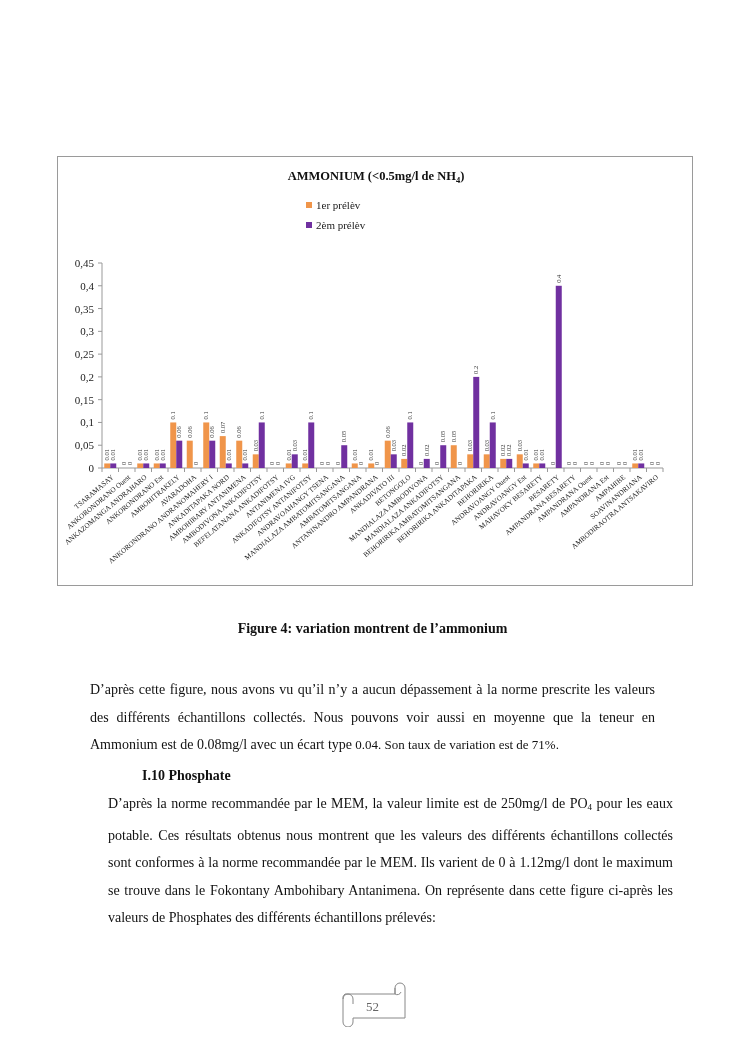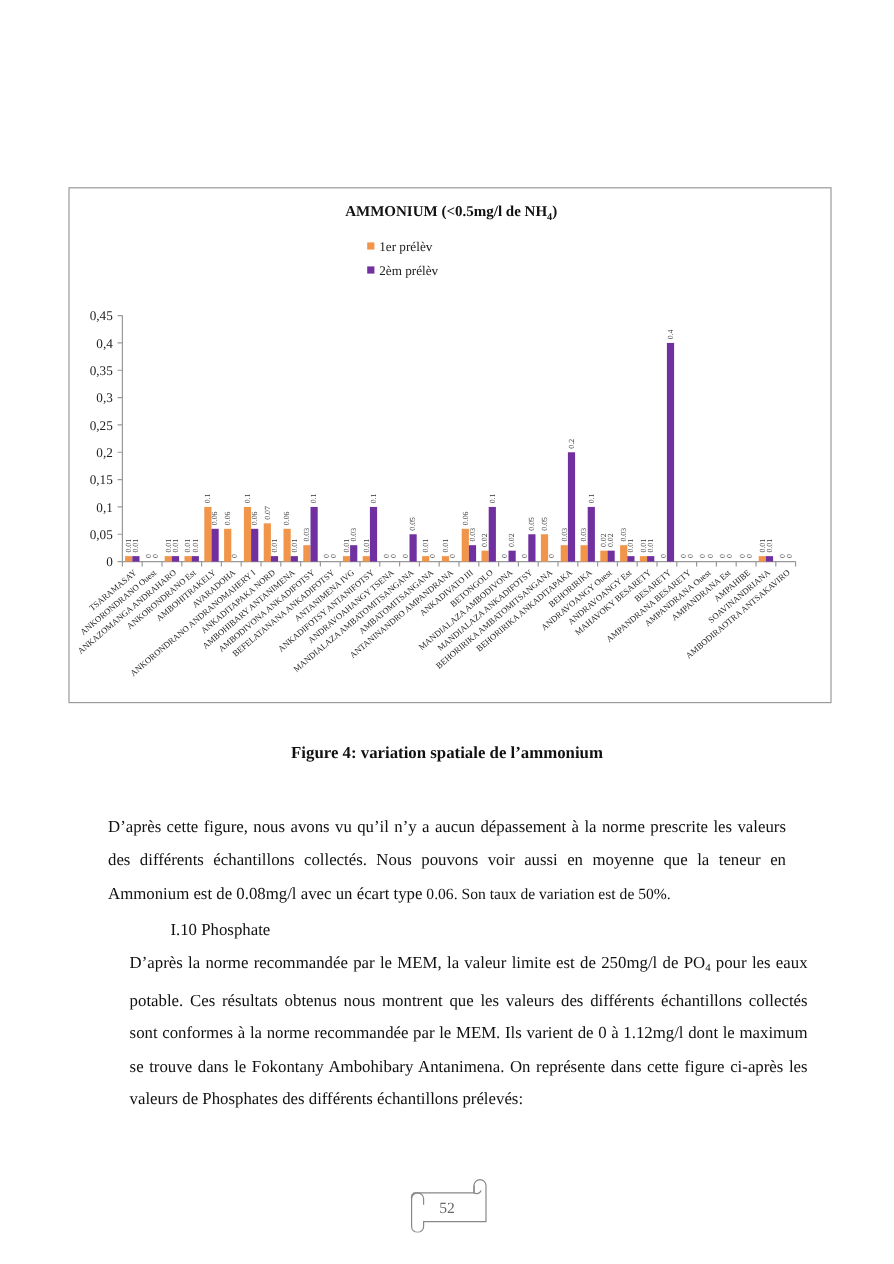--- a/index.html
+++ b/index.html
@@ -3,21 +3,21 @@
 <meta charset="utf-8">
 <style>
   html, body { margin: 0; padding: 0; background: #ffffff; }
   body { width: 745px; height: 1053px; position: relative; font-family: "Liberation Serif", "DejaVu Serif", serif; color: #111; overflow: hidden; }
   .chart-frame { position: absolute; left: 57px; top: 156px; width: 636px; height: 430px; border: 1px solid #9a9a9a; box-sizing: border-box; background: #fff; }
   .chart-frame svg { position: absolute; left: 0; top: 0; }
   .caption { position: absolute; left: 0; width: 745px; top: 621px; text-align: center; font-size: 14px; font-weight: bold; }
   .caption .num { font-weight: bold; }
   .para { position: absolute; left: 90px; width: 565px; font-size: 14px; line-height: 27.5px; text-align: justify; }
   #p1 { top: 676px; }
-  #h110 { position: absolute; left: 142px; top: 768px; font-size: 14px; font-weight: normal; }
+  #h110 { position: absolute; left: 142px; top: 768px; font-size: 14px; font-weight: bold; }
   #p2 { top: 790px; margin-left: 18px; }
   .small { font-size: 13px; }
   .page-num { position: absolute; left: 335px; top: 982px; width: 75px; height: 45px; }
   .page-num span { position: absolute; left: 0; width: 75px; top: 17px; text-align: center; font-size: 13px; color: #666; }
   sub { font-size: 9px; vertical-align: -2px; }
 </style>
 </head>
 <body>
 
 <div class="chart-frame">
@@ -236,23 +236,23 @@
         <text x="519.25" y="308" text-anchor="start" font-size="6.5" font-family="Liberation Serif, serif" fill="#333" transform="rotate(-90 519.25 308)">0</text>
         <text x="535.75" y="308" text-anchor="start" font-size="6.5" font-family="Liberation Serif, serif" fill="#333" transform="rotate(-90 535.75 308)">0</text>
         <text x="552.25" y="308" text-anchor="start" font-size="6.5" font-family="Liberation Serif, serif" fill="#333" transform="rotate(-90 552.25 308)">0</text>
         <text x="568.75" y="308" text-anchor="start" font-size="6.5" font-family="Liberation Serif, serif" fill="#333" transform="rotate(-90 568.75 308)">0</text>
         <text x="585.25" y="303.44444444444446" text-anchor="start" font-size="6.5" font-family="Liberation Serif, serif" fill="#333" transform="rotate(-90 585.25 303.44444444444446)">0.01</text>
         <text x="601.75" y="308" text-anchor="start" font-size="6.5" font-family="Liberation Serif, serif" fill="#333" transform="rotate(-90 601.75 308)">0</text>
       </g>
   </svg>
 </div>
 
-<div class="caption"><span class="num">Figure 4</span><span>: variation  spatiale de l’ammonium</span></div>
-
-<div class="para" id="p1"><span>D’après cette figure, nous avons vu qu’il n’y a aucun dépassement à la norme prescrite les valeurs des différents échantillons collectés. Nous pouvons voir aussi en moyenne que la teneur en Ammonium est de  0.08mg/l avec un écart type</span><span class="small"> 0.06. Son taux de variation est de 50%.</span></div>
+<div class="caption"><span class="num">Figure 4</span><span>: variation  montrent de l’ammonium</span></div>
+
+<div class="para" id="p1"><span>D’après cette figure, nous avons vu qu’il n’y a aucun dépassement à la norme prescrite les valeurs des différents échantillons collectés. Nous pouvons voir aussi en moyenne que la teneur en Ammonium est de  0.08mg/l avec un écart type</span><span class="small"> 0.04. Son taux de variation est de 71%.</span></div>
 
 <div id="h110">I.10 Phosphate</div>
 
 <div class="para" id="p2"><span>D’après la norme recommandée par le MEM, la valeur limite est de  250mg/l de PO</span><sub>4</sub><span> pour les eaux potable. Ces résultats obtenus  nous montrent que les valeurs des différents échantillons collectés sont conformes à la norme recommandée par le MEM. Ils varient de 0 à 1.12mg/l dont le maximum se trouve dans le Fokontany Ambohibary Antanimena. On représente dans cette figure ci-après les valeurs de Phosphates des différents échantillons prélevés:</span></div>
 
 <div class="page-num">
   <svg width="75" height="45" xmlns="http://www.w3.org/2000/svg">
     <path d="M10 12 H60 V6 A5 5 0 0 1 70 6 V36 H18 V40 A5 5 0 0 1 8 40 V17 A5 5 0 0 1 10 12 Z" fill="none" stroke="#888" stroke-width="1"></path>
     <path d="M8 17 A5 5 0 0 1 18 17 V22" fill="none" stroke="#888" stroke-width="1"></path>
     <path d="M60 6 V12 A4 4 0 0 0 66 10" fill="none" stroke="#888" stroke-width="1"></path>

